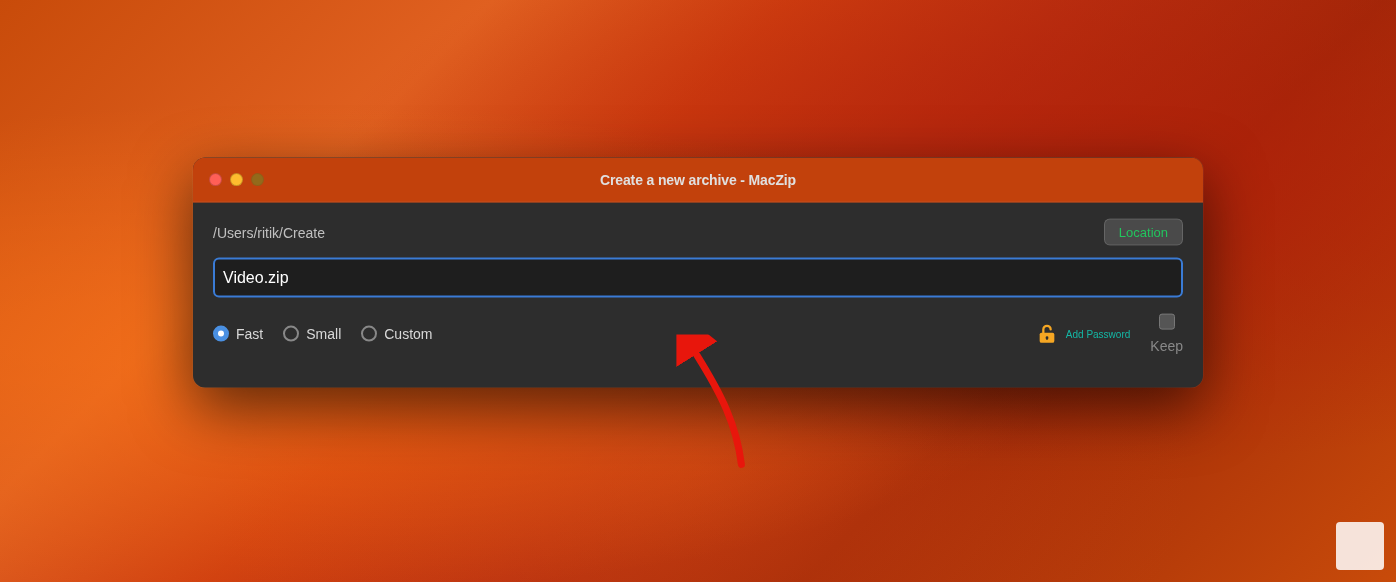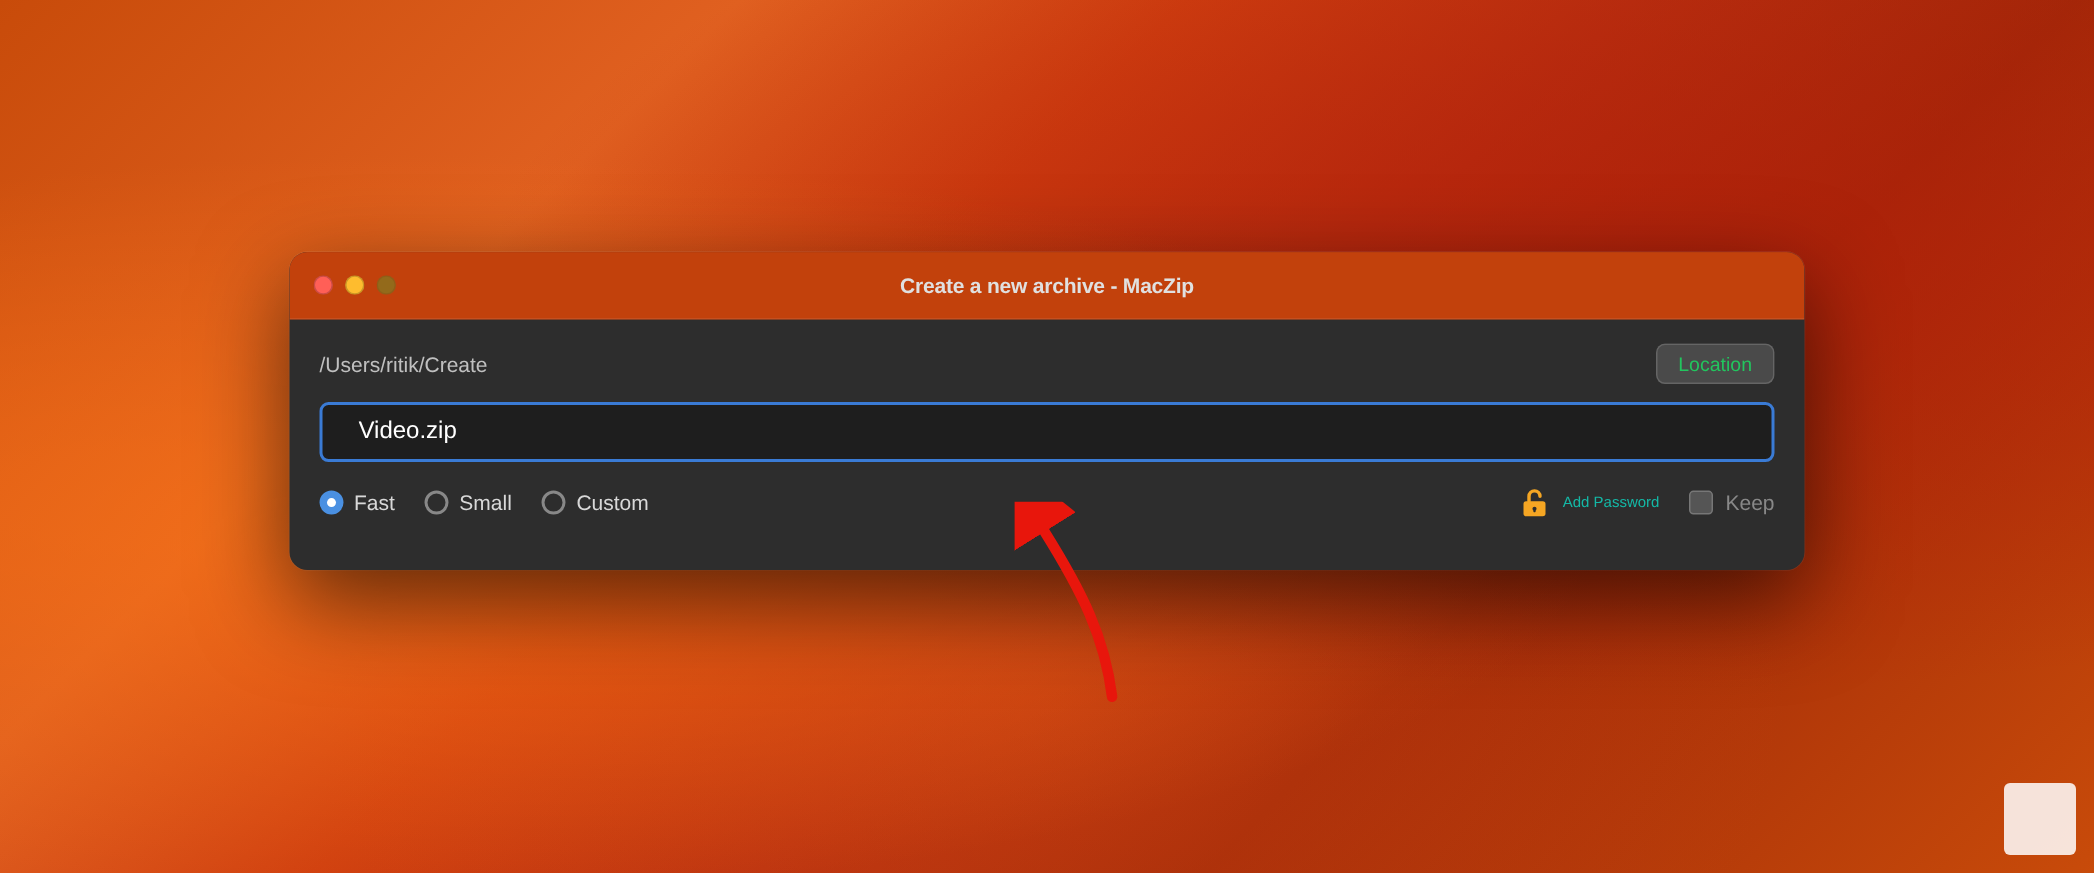--- a/index.html
+++ b/index.html
@@ -108,21 +108,21 @@
       cursor: pointer;
     }
 
     .filename-input {
       width: 100%;
       background: #1e1e1e;
       border: 2px solid #3a7bd5;
       border-radius: 6px;
       color: #ffffff;
       font-size: 16px;
-      padding: 9px 24px;
+      padding: 9px 8px;
       outline: none;
       margin-bottom: 16px;
       font-family: inherit;
     }
 
     .options-row {
       display: flex;
       align-items: center;
       gap: 0;
       margin-bottom: 14px;
@@ -195,20 +195,21 @@
       color: #14b8a6;
       font-size: 10px;
       text-align: right;
     }
 
     .keep-group {
       display: flex;
       align-items: center;
       gap: 8px;
       margin-left: 20px;
+      flex-direction: column;
     }
 
     .checkbox-box {
       width: 16px;
       height: 16px;
       background: #555;
       border-radius: 3px;
       border: 1px solid #777;
     }
 

